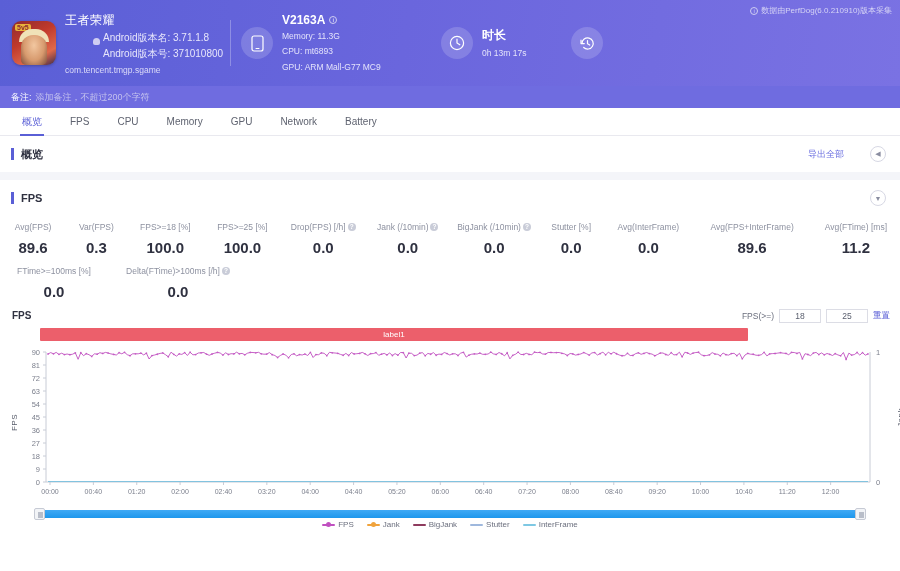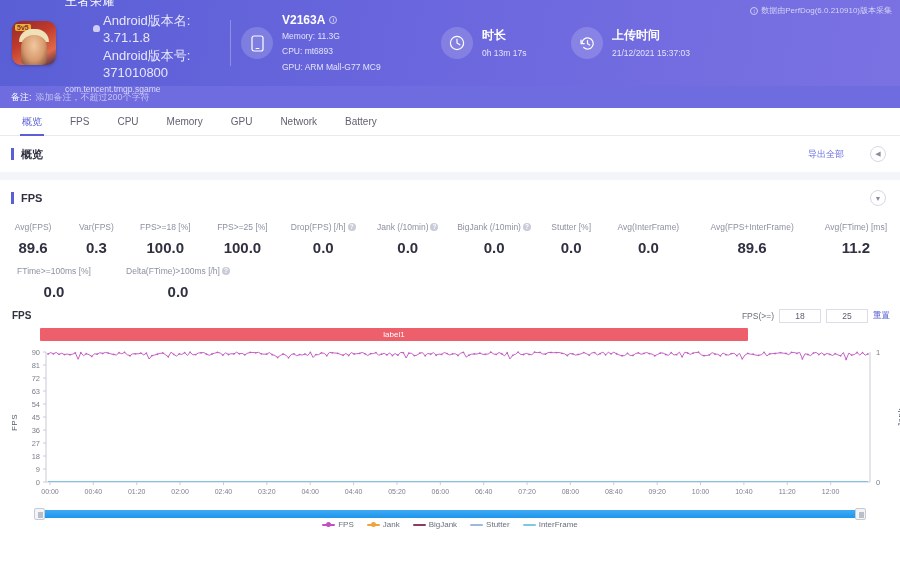--- a/index.html
+++ b/index.html
@@ -40,21 +40,21 @@
     position: absolute; bottom: 0; left: 9px; width: 26px; height: 30px;
     background: radial-gradient(ellipse at 50% 35%, #f2c7a0 0%, #d79a6e 55%, #7d4b38 100%);
     border-radius: 12px 12px 5px 5px;
   }
   .app-icon .hair {
     position: absolute; top: 8px; left: 7px; width: 30px; height: 13px;
     background: #f0e2b8; border-radius: 14px 14px 0 0;
   }
   .app-meta { padding-left: 9px; color: #fff; }
   .app-name { font-size: 12px; font-weight: normal; letter-spacing: .5px; }
-  .app-line { font-size: 13px; color: #e7e6fb; margin-top: 2px; display: flex; align-items: center; gap: 3px; padding-left: 28px; }
+  .app-line { font-size: 10px; color: #e7e6fb; margin-top: 2px; display: flex; align-items: flex-end; gap: 3px; padding-left: 28px; }
   .droid {
     width: 7px; height: 7px; border-radius: 50% 50% 2px 2px; background: #cfcdf2; flex: none;
   }
   .app-pkg { font-size: 8.5px; color: #dcdbf8; margin-top: 4px; }
 
   .vdivider { width: 1px; height: 46px; background: rgba(255,255,255,.28); margin: 0 10px 0 2px; }
 
   .stat { display: flex; align-items: center; }
   .stat .circ {
     width: 32px; height: 32px; border-radius: 50%; background: rgba(255,255,255,.17);
@@ -241,24 +241,20 @@
     </div>
   </div>
 
   <div class="stat stat-upl">
     <div class="circ">
       <svg width="17" height="17" viewBox="0 0 17 17">
           <path d="M3 8.5a5.6 5.6 0 1 1 1.7 4" fill="none" stroke="#fff" stroke-width="1.2" stroke-linecap="round"></path>
           <path d="M2 5.2V8.6h3.3" fill="none" stroke="#fff" stroke-width="1.2" stroke-linecap="round" stroke-linejoin="round"></path>
           <path d="M8.5 5.6v3.1l2.2 1.4" fill="none" stroke="#fff" stroke-width="1.2" stroke-linecap="round"></path>
         </svg>
-    </div>
-    <div class="txt">
-      <div class="t1">上传时间</div>
-      <div class="t2">21/12/2021 15:37:03</div>
     </div>
   </div>
 </div>
 
 <div class="notebar">
   <span>备注:</span>
   <span class="ph" style="margin-left:4px">添加备注，不超过200个字符</span>
 </div>
 
 <div class="tabs" id="tabbar">

